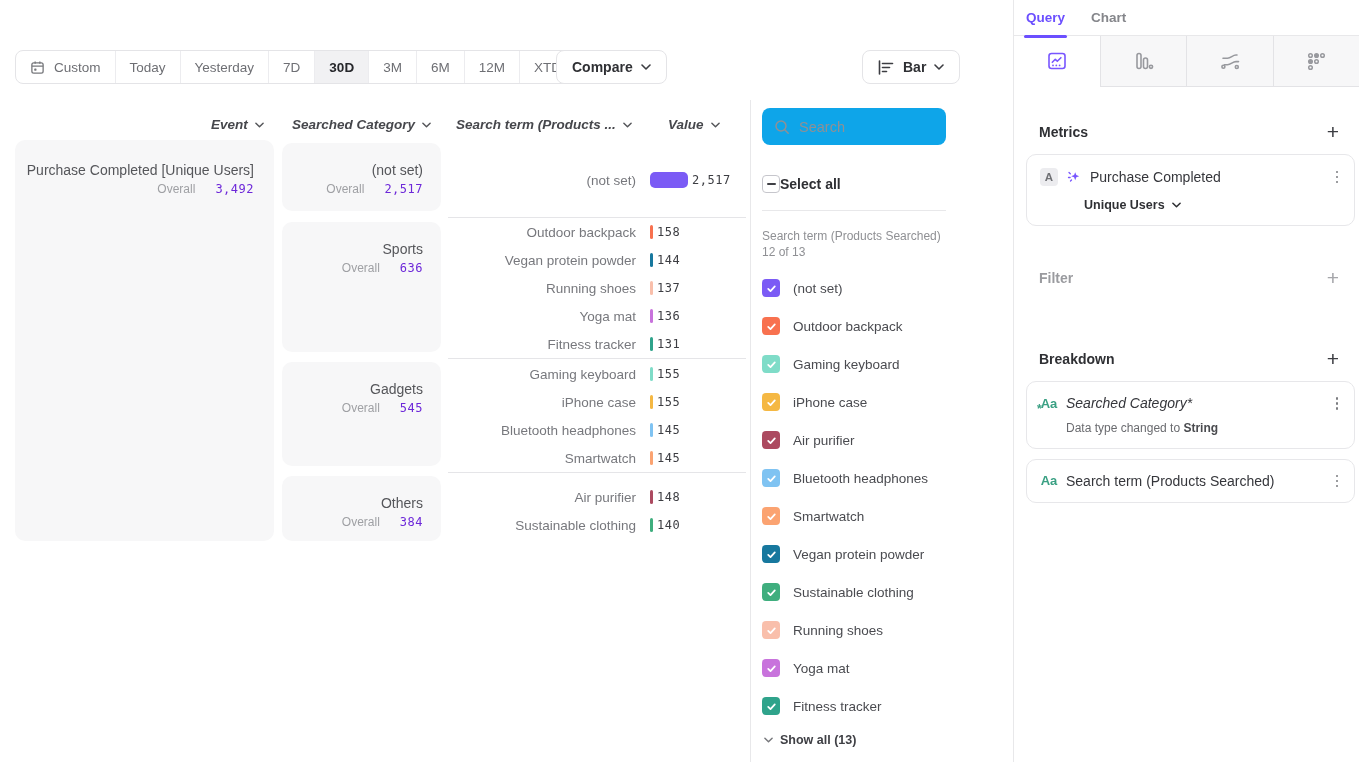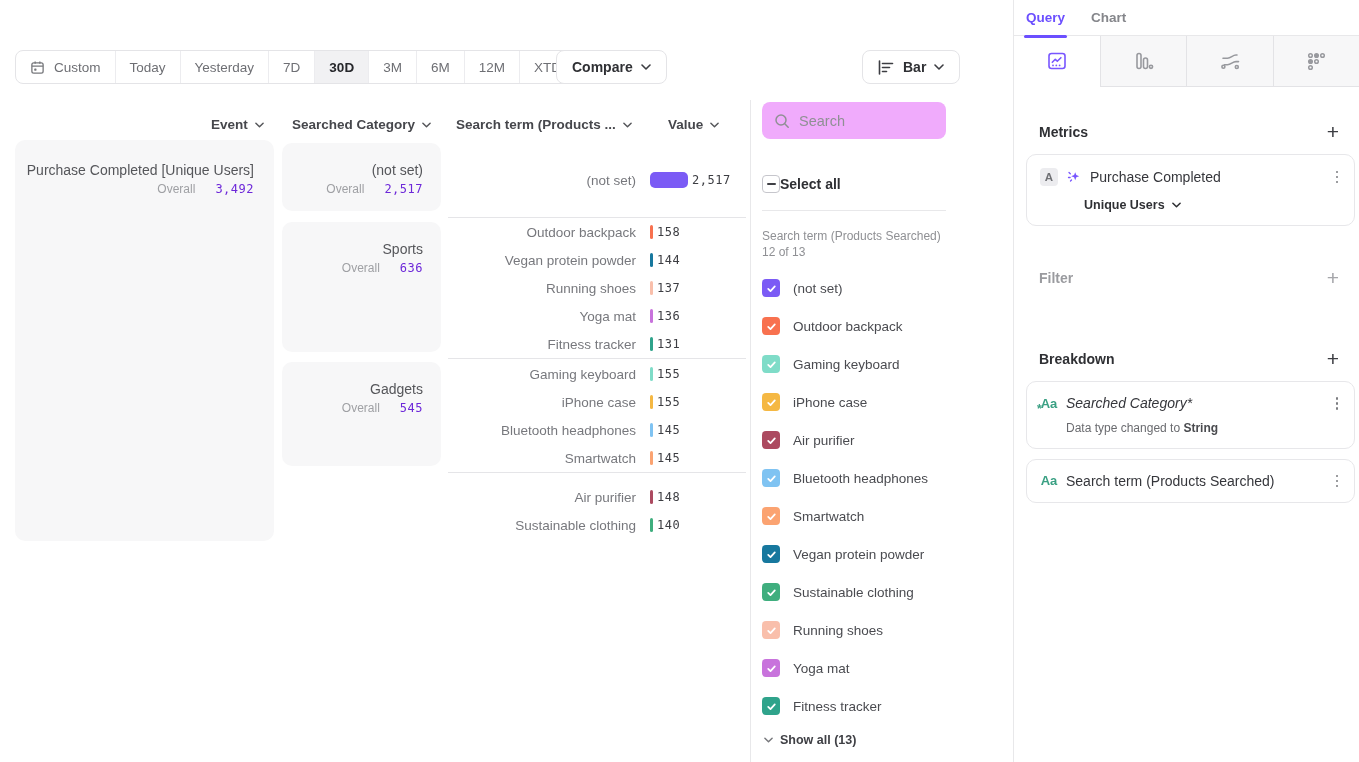--- a/index.html
+++ b/index.html
@@ -18,21 +18,21 @@
   .seg-btn:last-child { border-right:none; }
   .seg-btn.selected { background:#f1f1f3; color:#26272b; font-weight:700; }
   .btn { position:absolute; top:50px; height:34px; display:flex; align-items:center; gap:8px;
     padding:0 15px; border:1px solid #e4e4e7; border-radius:8px; background:#fff;
     font-size:14px; font-weight:600; color:#2f3034; cursor:pointer; }
   #compare-btn { left:556px; }
   #bar-btn { left:862px; }
 
   
   .hdr { position:absolute; top:117px; display:flex; align-items:center; gap:7px;
-    font-size:13.5px; font-weight:600; color:#46474c; cursor:pointer; }
+    font-size:13.5px; font-weight:600; color:#46474c; cursor:pointer;font-style:italic; }
 
   
   .event-cell { position:absolute; left:15px; top:140px; width:259px; height:401px;
     background:#f7f7f8; border-radius:10px; padding:22px 20px 0 0; text-align:right; }
   .cat-col { position:absolute; left:282px; top:143px; width:159px; height:400px; }
   .cat-cell { position:absolute; left:0; width:159px; background:#f7f7f8; border-radius:10px;
     padding:19px 18px 0 0; text-align:right; }
   .cat-name { font-size:14px; color:#55565a; }
   .cat-overall { margin-top:4px; font-size:12px; color:#9fa0a4; }
   .cat-overall .ov-num { font-family:"DejaVu Sans Mono", monospace; color:#6d28d9; margin-left:20px; letter-spacing:.5px;}
@@ -41,22 +41,22 @@
   .term-group.sep { border-top:1px solid #e5e5e8; }
   .term-row { height:28px; display:flex; align-items:center; }
   .term-label { flex:1; text-align:right; font-size:13.5px; color:#77787d; padding-right:14px; white-space:nowrap;}
   .term-value { width:96px; display:flex; align-items:center; gap:4px; }
   .term-bar { height:14px; border-radius:2px; flex:none; }
   .term-bar.big { height:16px; border-radius:5px; }
   .term-num { font-family:"DejaVu Sans Mono", monospace; font-size:12px; color:#3c3d42; letter-spacing:.5px; }
 
   
   .vdiv { position:absolute; left:750px; top:100px; bottom:0; width:1px; background:#e8e8ea; }
-  .search-box { position:absolute; left:762px; top:102px; width:184px; height:37px;
-    background:#f0abfc; border-radius:8px; display:flex; align-items:center; gap:9px; padding:0 12px; }
+  .search-box { position:absolute; left:762px; top:108px; width:184px; height:37px;
+    background:#0ea5e9; border-radius:8px; display:flex; align-items:center; gap:9px; padding:0 12px; }
   .search-box input { border:none; background:transparent; outline:none; width:100%;
     font-family:"Liberation Sans", sans-serif; font-size:14.5px; color:#3f4045; }
   .search-box input::placeholder { color:#8f9094; }
   .select-all { position:absolute; left:762px; top:172px; height:24px; display:flex; align-items:center;
     font-size:14px; font-weight:700; color:#2f3034; cursor:pointer; }
   .cb-ind { width:18px; height:18px; border:1.5px solid #c6c6cc; border-radius:4px; background:#fff;
     display:flex; align-items:center; justify-content:center; }
   .cb-ind i { display:block; width:9px; height:2px; background:#3f4045; border-radius:1px; }
   .hdiv { position:absolute; left:762px; top:210px; width:184px; height:1px; background:#e8e8ea; }
   .legend-label { position:absolute; left:762px; top:228px; width:190px; font-size:12px;
@@ -211,20 +211,24 @@
       <div class="cat-overall"><span>Overall</span><span class="ov-num">2,517</span></div>
     </div>
     <div class="cat-cell" style="top: 79px; height: 130px;">
       <div class="cat-name">Sports</div>
       <div class="cat-overall"><span>Overall</span><span class="ov-num">636</span></div>
     </div>
     <div class="cat-cell" style="top: 219px; height: 104px;">
       <div class="cat-name">Gadgets</div>
       <div class="cat-overall"><span>Overall</span><span class="ov-num">545</span></div>
     </div>
+    <div class="cat-cell" style="top: 333px; height: 65px;">
+      <div class="cat-name">Others</div>
+      <div class="cat-overall"><span>Overall</span><span class="ov-num">384</span></div>
+    </div>
   </div>
 <div class="terms-col">
     <div class="term-group" style="padding-top: 23px; height: 74px;">
       <div class="term-row">
         <span class="term-label">(not set)</span>
         <span class="term-value">
           <span class="term-bar big" style="width: 38px; background: rgb(123, 91, 245);"></span>
           <span class="term-num">2,517</span>
         </span>
       </div>

